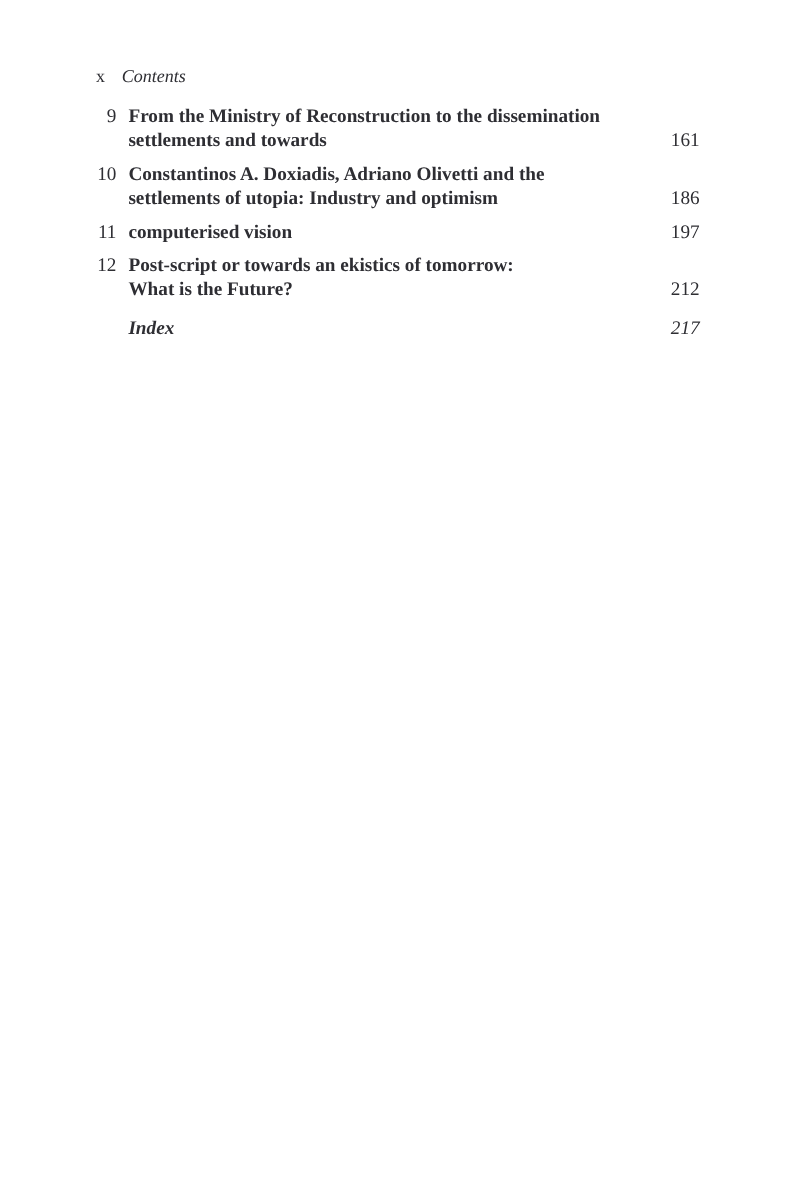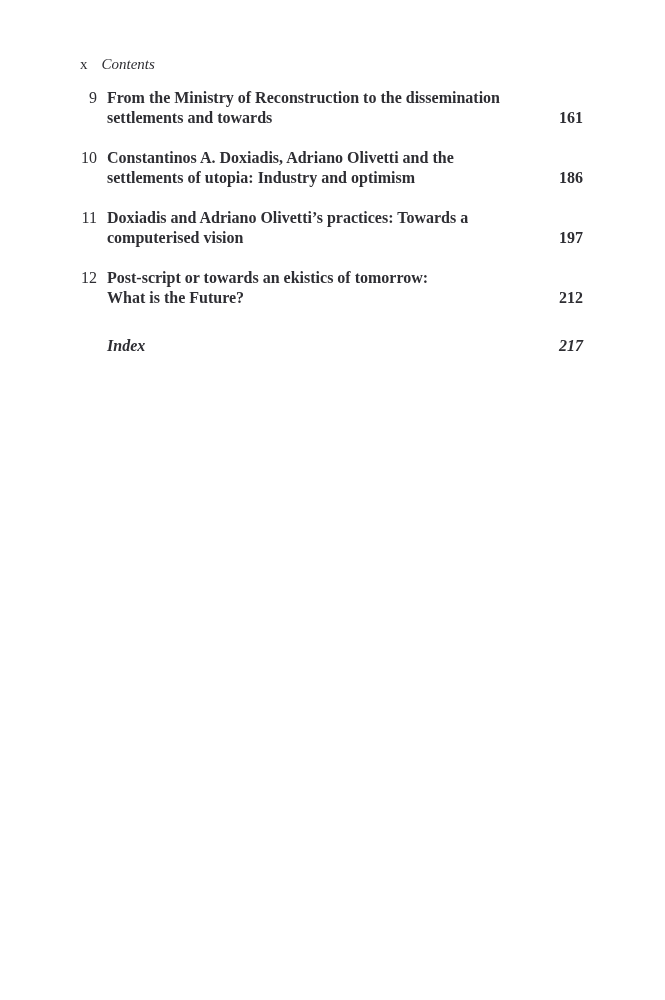--- a/index.html
+++ b/index.html
@@ -33,45 +33,44 @@
   .toc-list {
     margin-top: 14px;
     font-size: 16px;
     line-height: 20px;
   }
   .entry {
     display: flex;
     align-items: flex-start;
   }
   .entry + .entry {
-    margin-top: 20px;
+    margin-top: 8px;
   }
   .entry .num {
     width: 17px;
     text-align: right;
     flex: 0 0 17px;
   }
   .entry .title {
     flex: 1 1 auto;
     padding-left: 10px;
     font-weight: bold;
   }
   .entry .pageno {
     flex: 0 0 auto;
     align-self: flex-end;
     text-align: center;
     padding-left: 12px;
     white-space: nowrap;
-    font-weight: bold;
   }
   .entry.italic {
     font-style: italic;
   }
   .entry.index-row {
-    margin-top: 28px;
+    margin-top: 12px;
   }
 </style>
 </head>
 <body>
 
 <div class="page">
 
   <div class="running-head">
     <span class="folio">x</span>
     <span class="section">Contents</span>
@@ -90,21 +89,20 @@
       <div class="num">10</div>
       <div class="title">
           <div>Constantinos A. Doxiadis, Adriano Olivetti and the</div>
           <div>settlements of utopia: Industry and optimism</div>
         </div>
       <div class="pageno">186</div>
     </div>
       <div class="entry">
       <div class="num">11</div>
       <div class="title">
-          <div>Doxiadis and Adriano Olivetti’s practices: Towards a</div>
           <div>computerised vision</div>
         </div>
       <div class="pageno">197</div>
     </div>
       <div class="entry">
       <div class="num">12</div>
       <div class="title">
           <div>Post-script or towards an ekistics of tomorrow:</div>
           <div>What is the Future?</div>
         </div>

